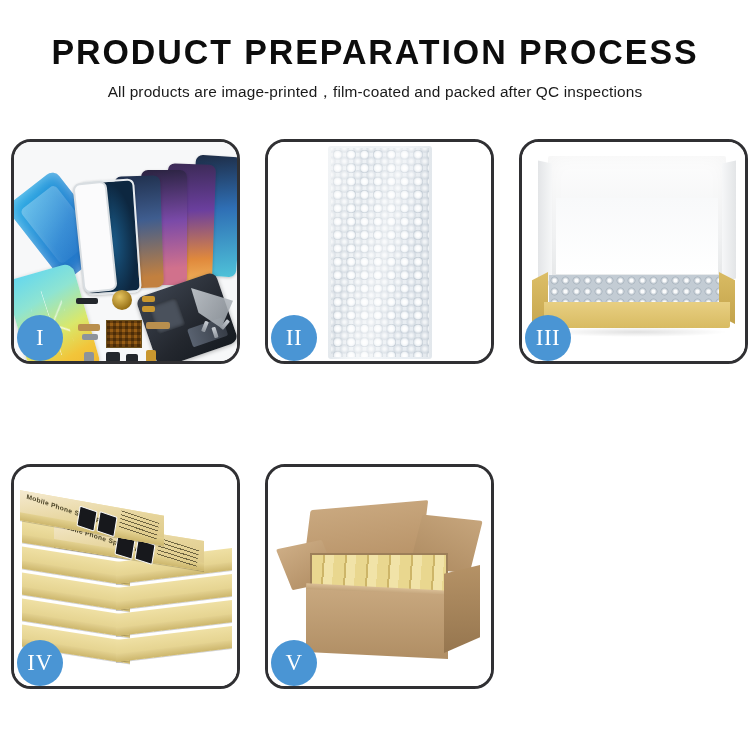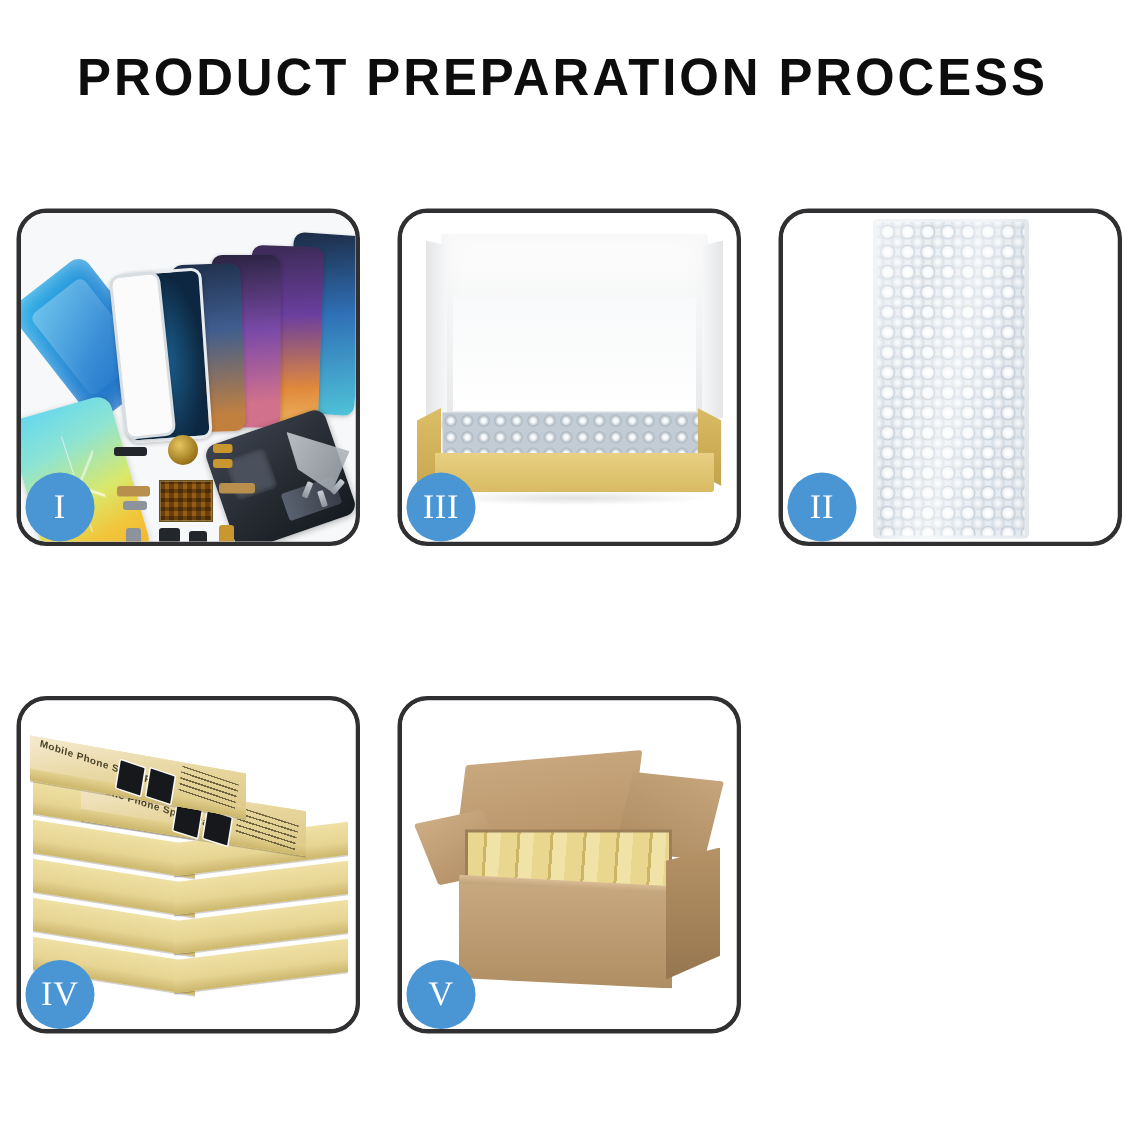--- a/index.html
+++ b/index.html
@@ -361,20 +361,21 @@
   .sb-shadow {
     position: absolute; left: 10px; bottom: 6px; width: 180px; height: 12px;
     background: radial-gradient(ellipse at 50% 50%, rgba(0,0,0,.10), rgba(0,0,0,0) 72%);
   }
 </style>
 </head>
 <body>
 
 <div class="header">
   <div class="title">PRODUCT PREPARATION PROCESS</div>
+  <div class="subtitle">All products are image-printed，film-coated and packed after QC inspections</div>
 </div>
 
 <div class="grid">
 
   <div class="panel">
     <div class="panel-inner p1">
       <div class="screenfan ph-blue"></div>
       <div class="fan">
         <div class="card c1"></div>
         <div class="card c2"></div>
@@ -403,41 +404,41 @@
       <div class="screws">
         <div class="screw" style="left:2px;  top:2px;  transform:rotate(22deg);"></div>
         <div class="screw" style="left:12px; top:8px;  transform:rotate(-18deg);"></div>
         <div class="screw" style="left:22px; top:0px;  transform:rotate(40deg);"></div>
       </div>
     </div>
     <div class="badge">I</div>
   </div>
 
   <div class="panel">
+    <div class="panel-inner p2">
+      <div class="wrap-strip">
+        <div class="bubbles"></div>
+        <div class="bubbles2"></div>
+        <div class="wrap-sheen"></div>
+      </div>
+    </div>
+    <div class="badge">II</div>
+  </div>
+
+  <div class="panel">
     <div class="panel-inner p3">
       <div class="wbox-lid"></div>
       <div class="wbox-inner"></div>
       <div class="wbox-bubble"></div>
       <div class="wbox-left"></div>
       <div class="wbox-right"></div>
       <div class="wbox-front"></div>
       <div class="wbox-shadow"></div>
     </div>
     <div class="badge">III</div>
-  </div>
-
-  <div class="panel">
-    <div class="panel-inner p2">
-      <div class="wrap-strip">
-        <div class="bubbles"></div>
-        <div class="bubbles2"></div>
-        <div class="wrap-sheen"></div>
-      </div>
-    </div>
-    <div class="badge">II</div>
   </div>
 
   <div class="panel">
     <div class="panel-inner p4">
       <div class="stack">
 
         <div class="ybox" style="left:2px;  top:44px;  width:108px; height:22px; transform:skewY(9deg);">
             <div class="edge"></div>
           </div>
         <div class="ybox" style="left:2px;  top:70px;  width:108px; height:22px; transform:skewY(9deg);">

